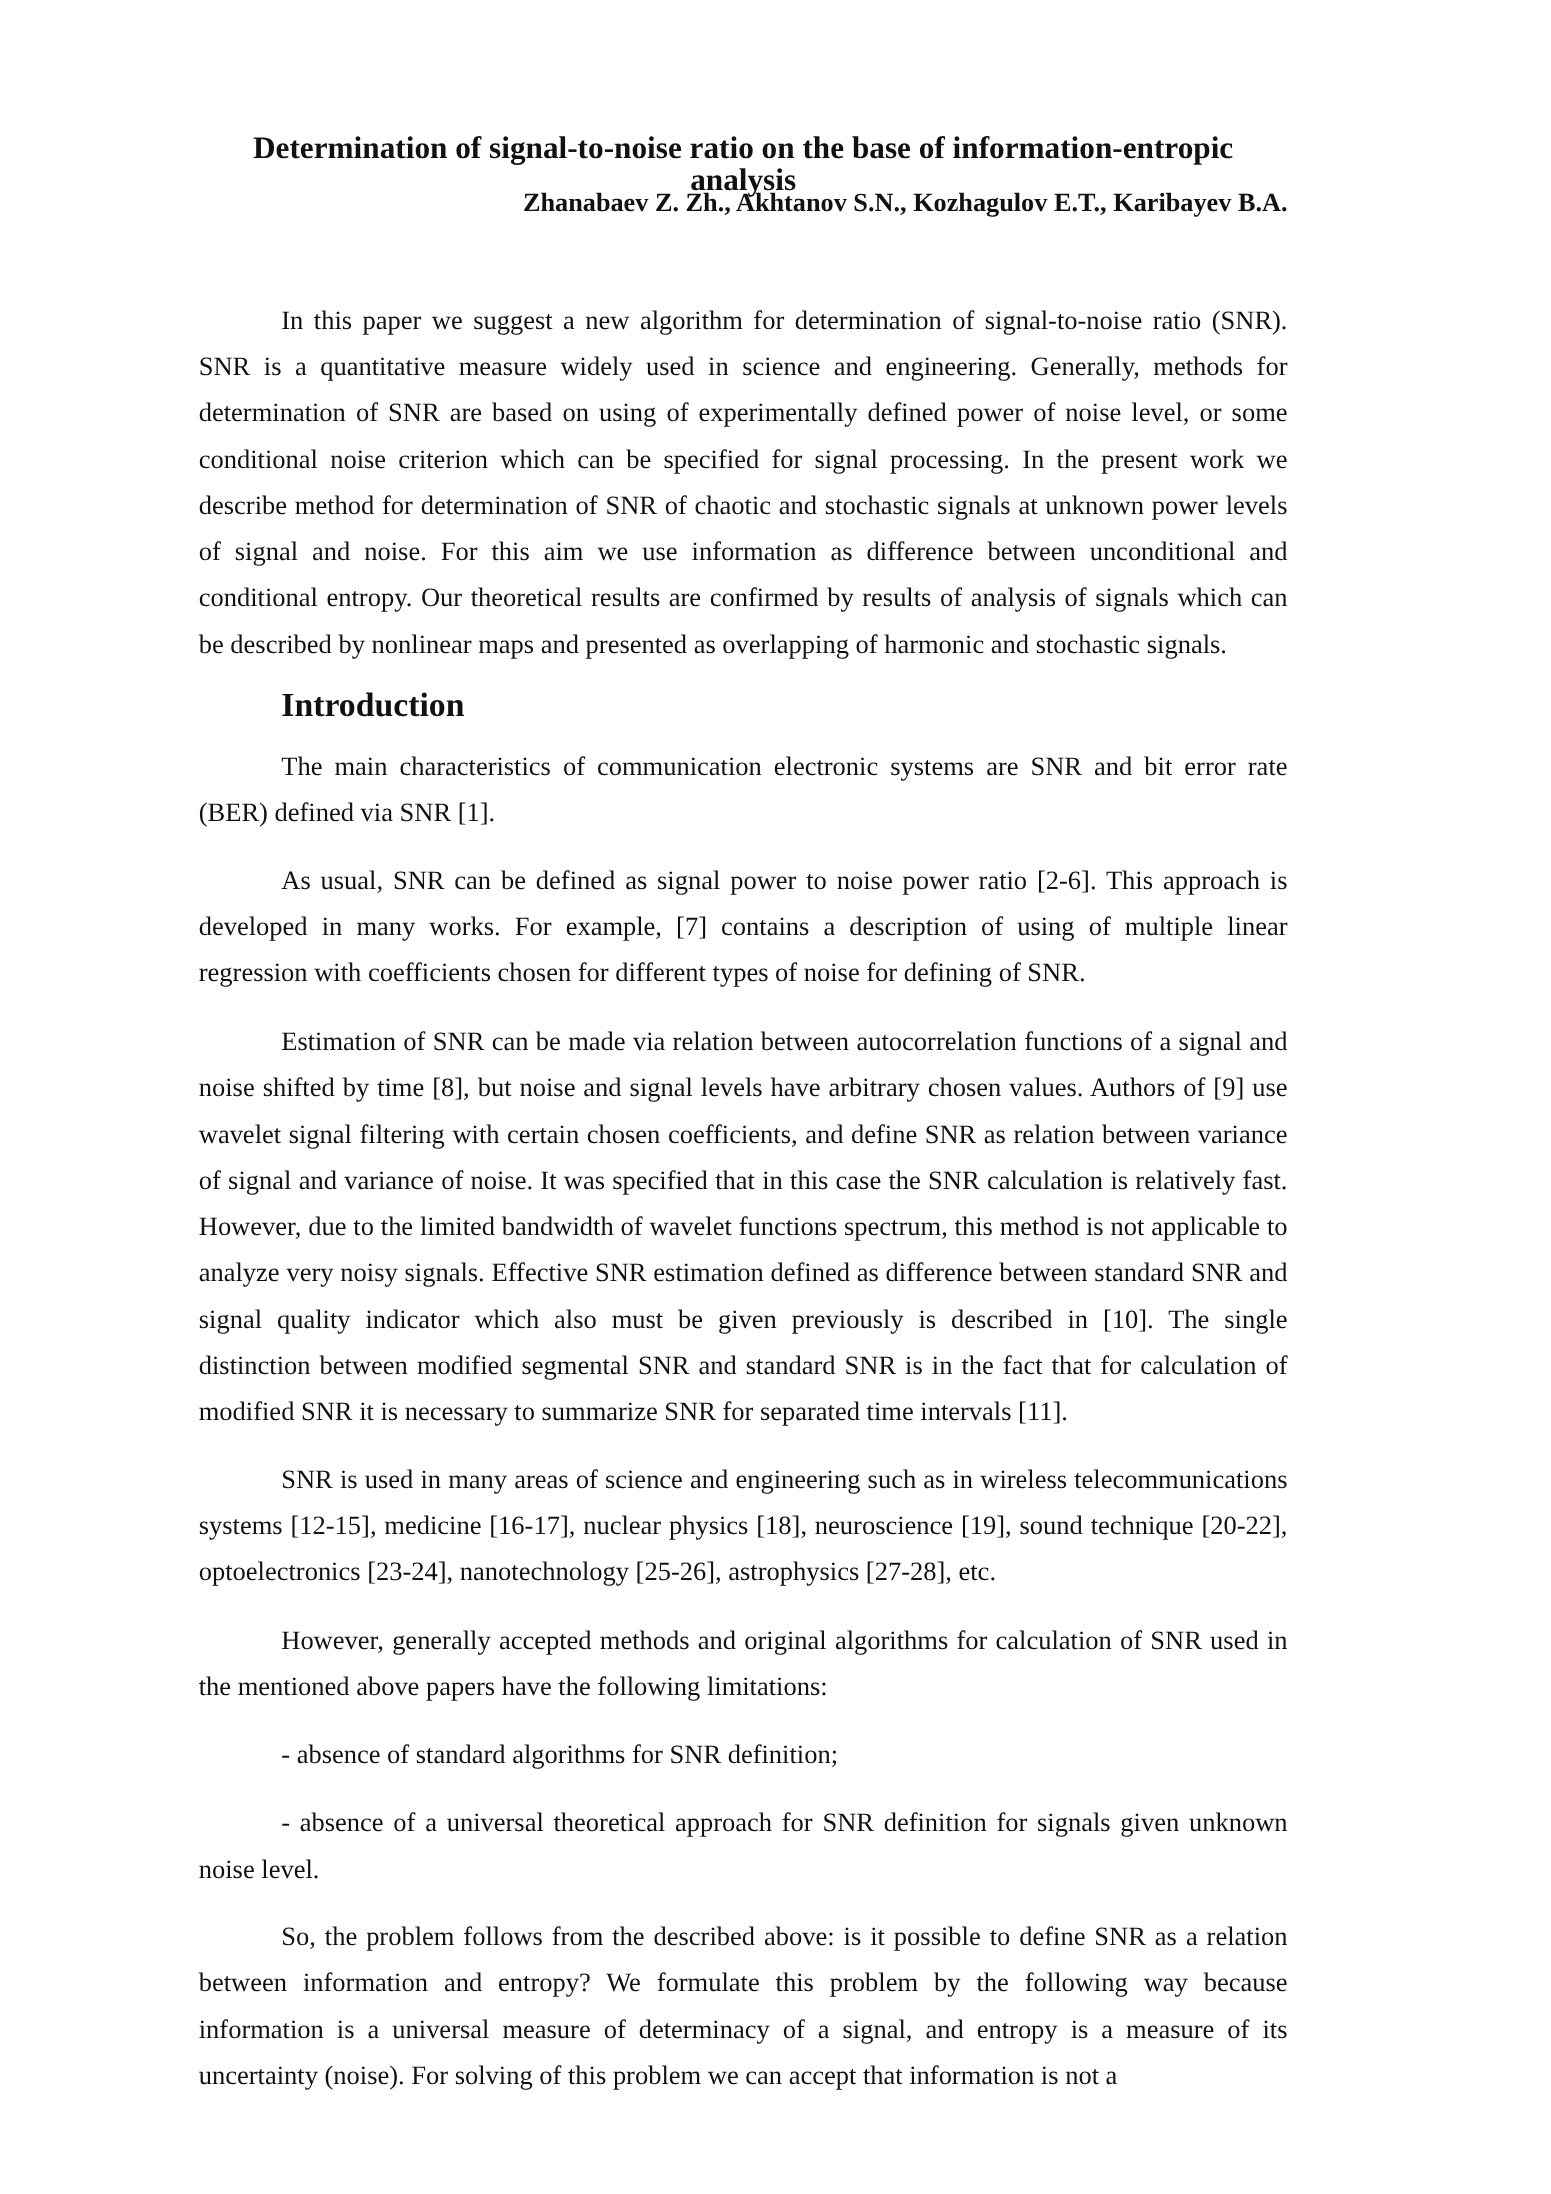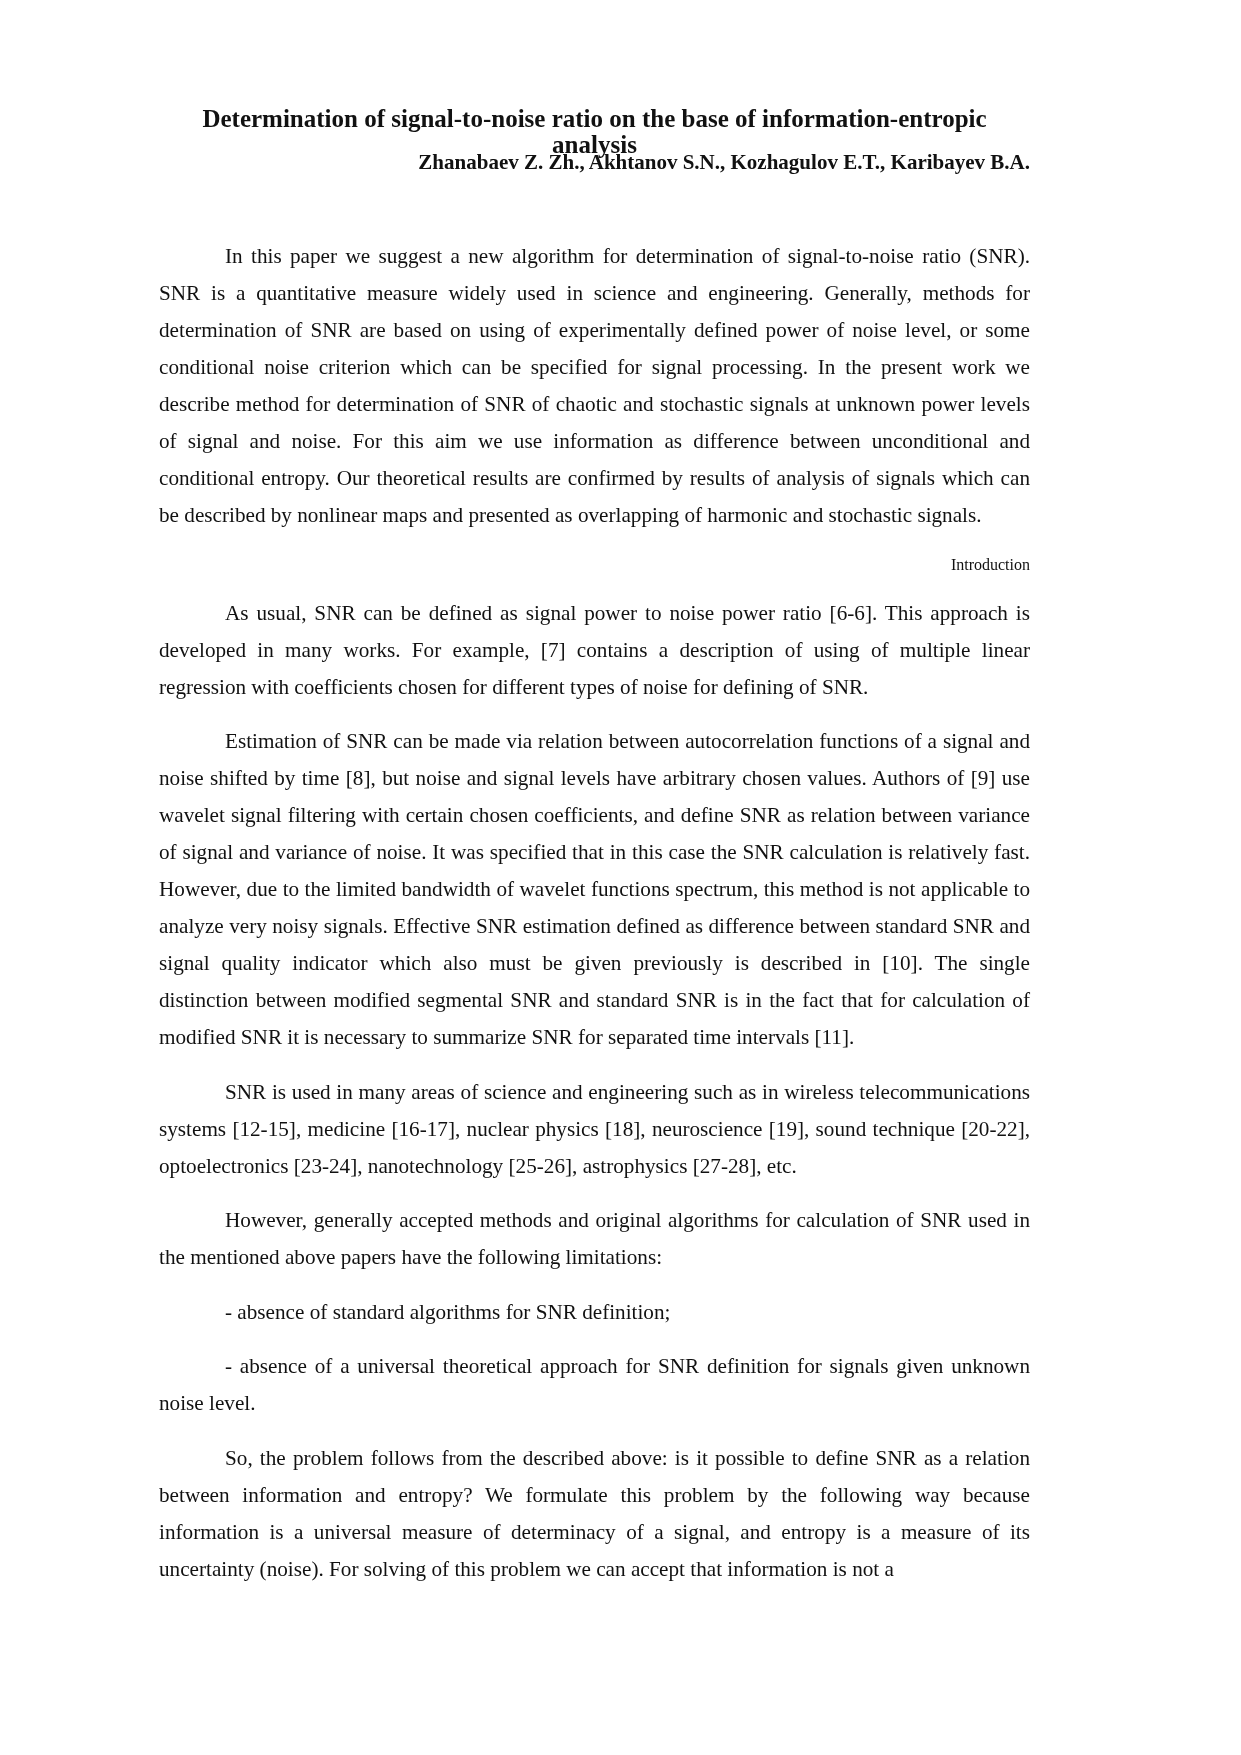--- a/index.html
+++ b/index.html
@@ -51,39 +51,39 @@
     }
     .p {
       margin: 0 0 17.5px 0;
       font-size: 21.2px;
       line-height: 37px;
       text-align: justify;
       text-indent: 66px;
     }
     .heading {
       margin: 0 0 17.5px 66px;
-      font-size: 16px;
+      font-size: 27px;
       line-height: 25.6px;
-      font-weight: normal;
-      text-align: right;
+      font-weight: bold;
     }
   </style>
 </head>
 <body>
 
 <div class="page">
   <p class="title">Determination of signal-to-noise ratio on the base of information-entropic analysis</p>
   <p class="authors">Zhanabaev Z. Zh., Akhtanov S.N., Kozhagulov E.T., Karibayev B.A.</p>
 
   <div class="body-text">
     <p class="p">In this paper we suggest a new algorithm for determination of signal-to-noise ratio (SNR). SNR is a quantitative measure widely used in science and engineering. Generally, methods for determination of SNR are based on using of experimentally defined power of noise level, or some conditional noise criterion which can be specified for signal processing. In the present work we describe method for determination of SNR of chaotic and stochastic signals at unknown power levels of signal and noise. For this aim we use information as difference between unconditional and conditional entropy. Our theoretical results are confirmed by results of analysis of signals which can be described by nonlinear maps and presented as overlapping of harmonic and stochastic signals.</p>
 
     <p class="heading">Introduction</p>
 
-    <p class="p">As usual, SNR can be defined as signal power to noise power ratio [6-6]. This approach is developed in many works. For example, [7] contains a description of using of multiple linear regression with coefficients chosen for different types of noise for defining of SNR.</p>
+    <p class="p">The main characteristics of communication electronic systems are SNR and bit error rate (BER) defined via SNR [1].</p>
+    <p class="p">As usual, SNR can be defined as signal power to noise power ratio [2-6]. This approach is developed in many works. For example, [7] contains a description of using of multiple linear regression with coefficients chosen for different types of noise for defining of SNR.</p>
     <p class="p">Estimation of SNR can be made via relation between autocorrelation functions of a signal and noise shifted by time [8], but noise and signal levels have arbitrary chosen values. Authors of [9] use wavelet signal filtering with certain chosen coefficients, and define SNR as relation between variance of signal and variance of noise. It was specified that in this case the SNR calculation is relatively fast. However, due to the limited bandwidth of wavelet functions spectrum, this method is not applicable to analyze very noisy signals. Effective SNR estimation defined as difference between standard SNR and signal quality indicator which also must be given previously is described in [10].  The single distinction between modified segmental SNR and standard SNR is in the fact that for calculation of modified SNR it is necessary to summarize SNR for separated time intervals [11].</p>
     <p class="p">SNR is used in many areas of science and engineering such as in wireless telecommunications systems [12-15], medicine [16-17], nuclear physics [18], neuroscience [19], sound technique [20-22], optoelectronics [23-24], nanotechnology [25-26], astrophysics [27-28], etc.</p>
     <p class="p">However, generally accepted methods and original algorithms for calculation of SNR used in the mentioned above papers have the following limitations:</p>
     <p class="p">- absence of standard algorithms for SNR definition;</p>
     <p class="p">- absence of a universal theoretical approach for SNR definition for signals given unknown noise level.</p>
     <p class="p">So, the problem follows from the described above: is it possible to define SNR as a relation between information and entropy? We formulate this problem by the following way because information is a universal measure of determinacy of a signal, and entropy is a measure of its uncertainty (noise). For solving of this problem we can accept that information is not a</p>
   </div>
 </div>
 
 </body></html>

